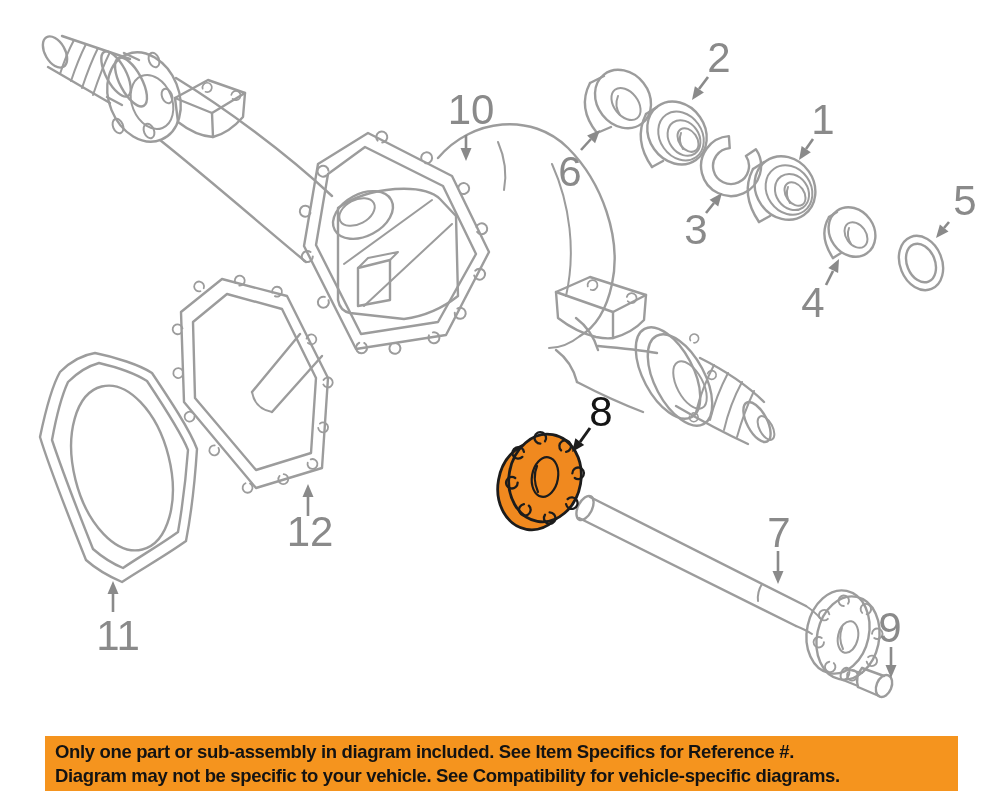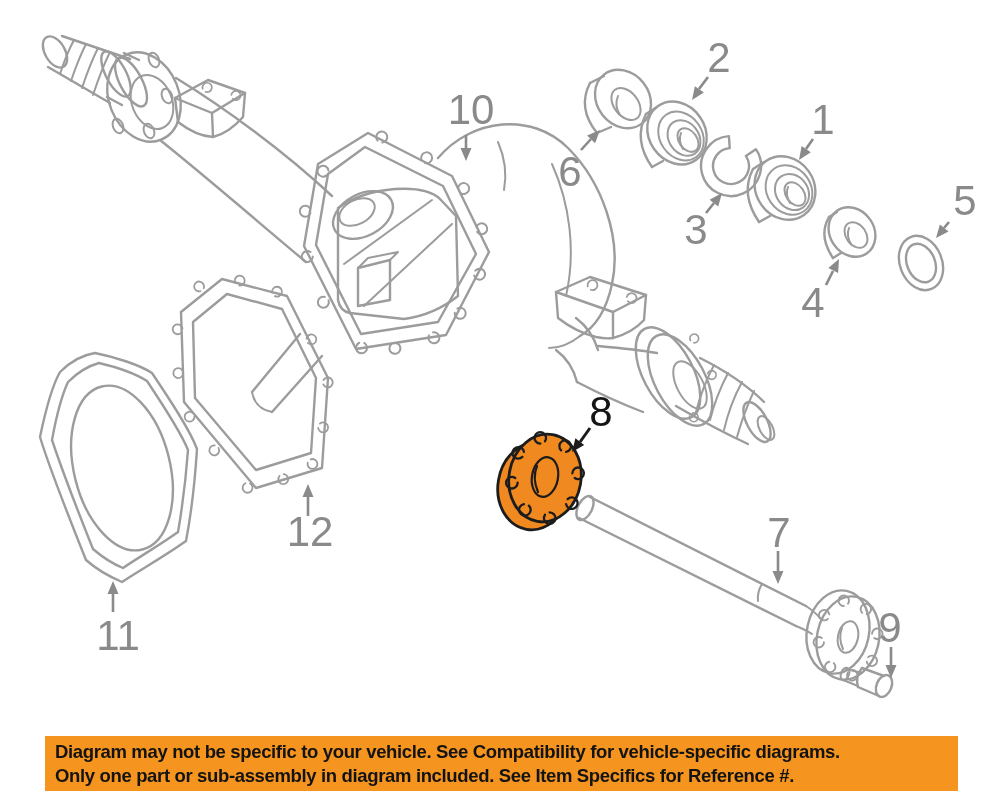--- a/index.html
+++ b/index.html
@@ -321,16 +321,16 @@
     <path class="arrh" d="M 113 581 L 107.5 594 L 118.5 594 Z"></path>
   </g>
   <g>
     <text class="lbl" x="310" y="546">12</text>
     <path class="arr" d="M 308 516 L 308 496"></path>
     <path class="arrh" d="M 308 484 L 302.5 497 L 313.5 497 Z"></path>
   </g>
 </svg>
 
 <div class="banner">
+  <div>Only one part or sub-assembly in diagram included. See Item Specifics for Reference #.</div>
   <div>Diagram may not be specific to your vehicle. See Compatibility for vehicle-specific diagrams.</div>
-  <div>Only one part or sub-assembly in diagram included. See Item Specifics for Reference #.</div>
 </div>
 </div>
 
 </body></html>

